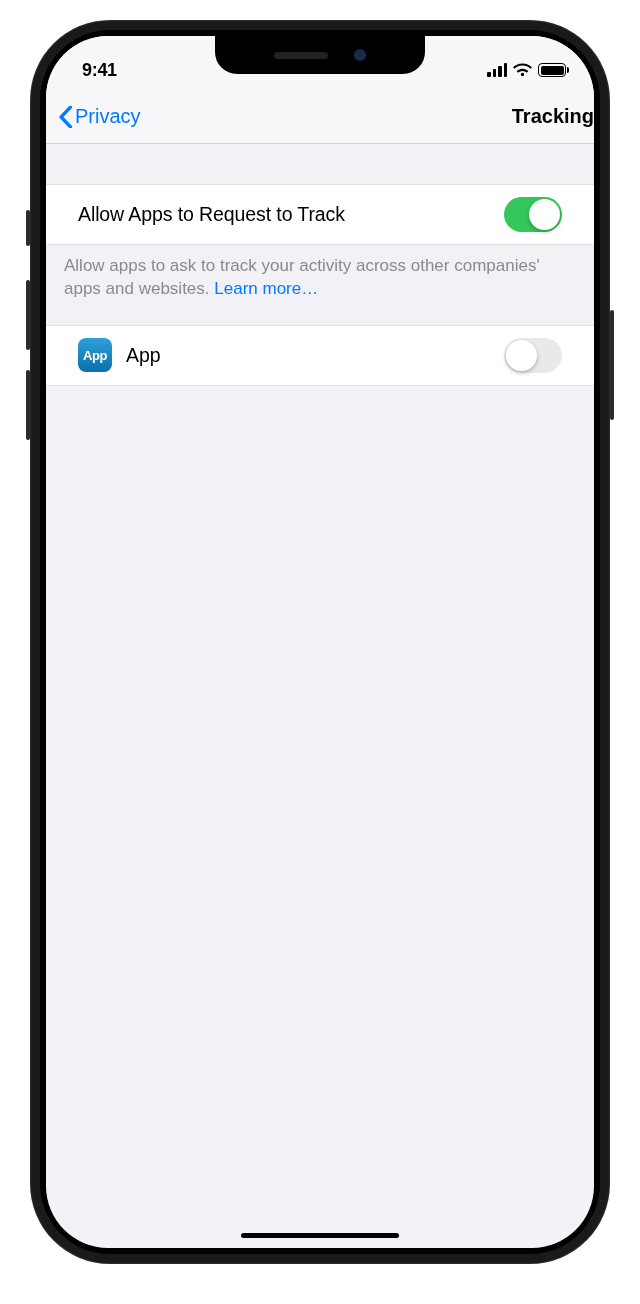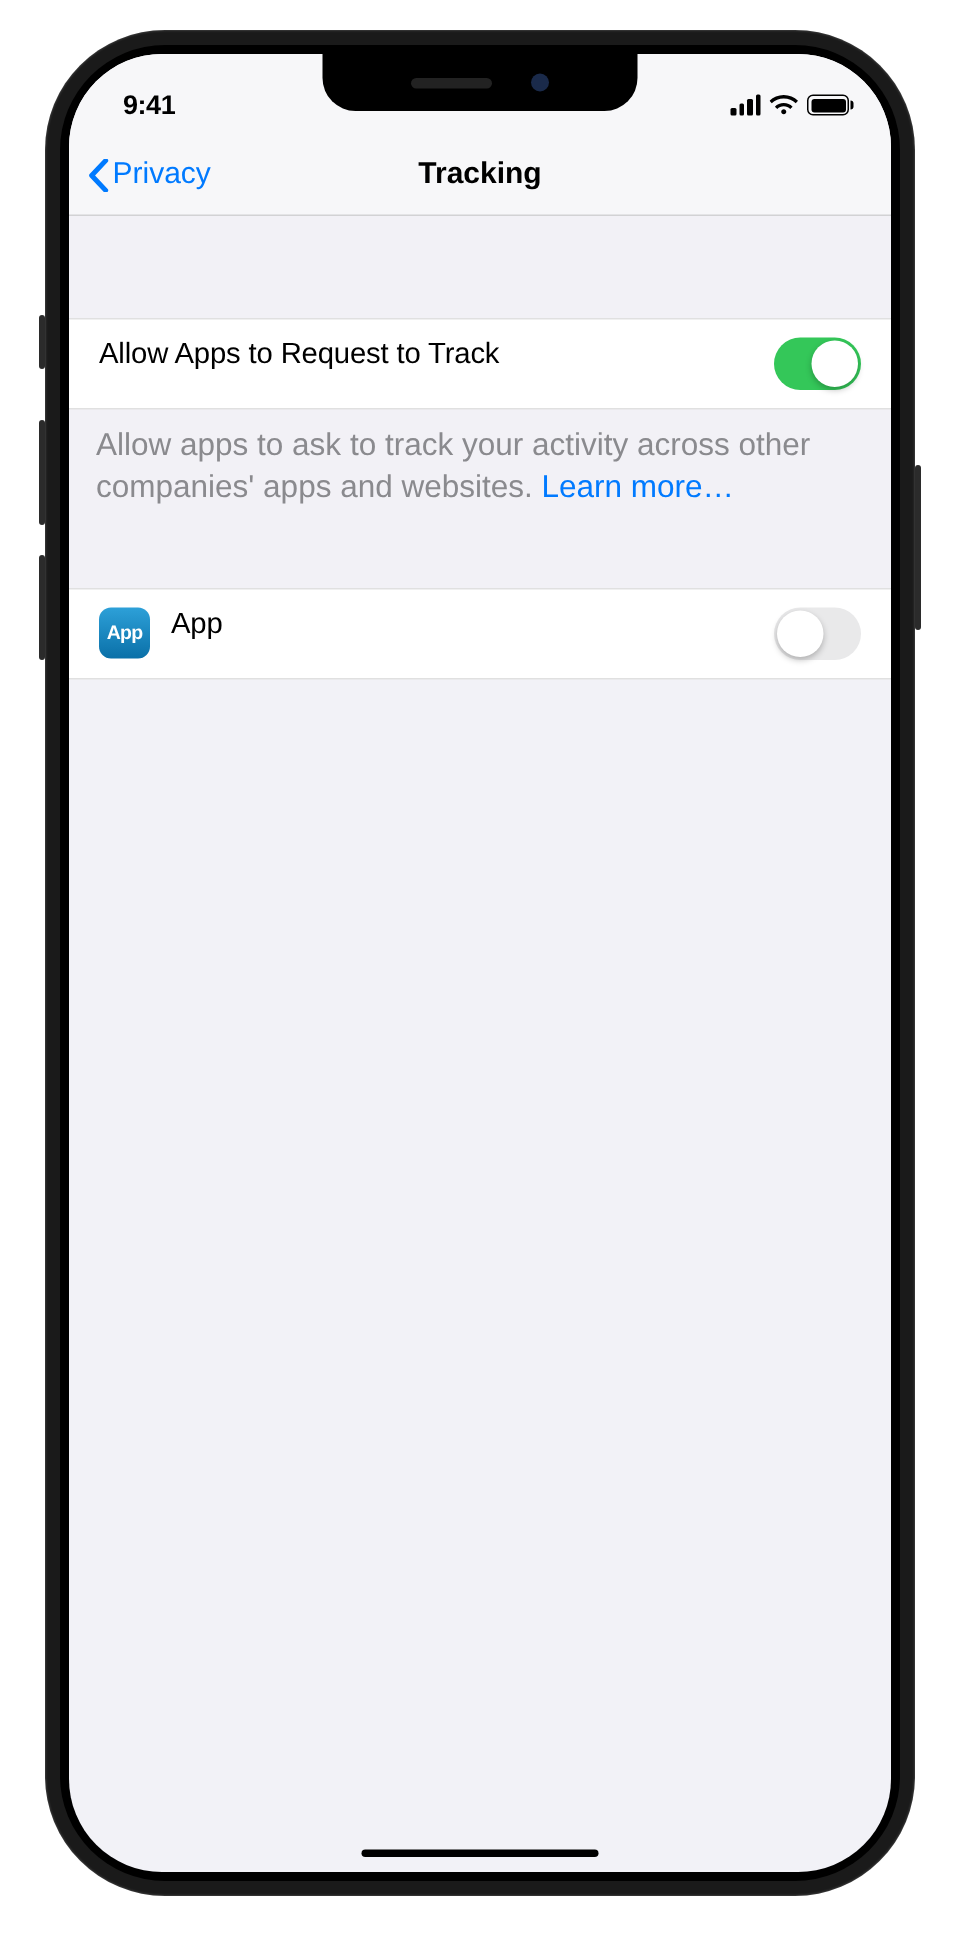--- a/index.html
+++ b/index.html
@@ -106,53 +106,53 @@
       padding: 0 12px;
     }
     .back-btn {
       display: flex; align-items: flex-end; gap: 2px;
       color: #007aff; font-size: 20px;
       cursor: pointer;
     }
     .nav-title {
       position: absolute;
       left: 0; right: 0;
-      text-align: center;
+      text-align: right;
       font-size: 20px;
       font-weight: 600;
       pointer-events: none;
     }
     .content { background: #f2f1f6; }
     .group-spacer { height: 40px; }
     .row {
       background: #fff;
       min-height: 52px;
-      padding: 12px 20px;
-      display: flex;
+      padding: 12px 32px;
+      display: flex;
+      align-items: center;
       border-top: 0.5px solid rgba(0,0,0,0.12);
       border-bottom: 0.5px solid rgba(0,0,0,0.12);
-      margin-top: 28px;
     }
     .row-label { flex: 1; font-size: 19.5px; letter-spacing: -0.1px; }
     .toggle {
       width: 58px; height: 35px; border-radius: 20px;
       position: relative; cursor: pointer;
     }
     .toggle-knob {
       position: absolute; width: 31px; height: 31px; border-radius: 50%;
       background: #fff; top: 2px;
       box-shadow: 0 2px 4px rgba(0,0,0,0.25);
     }
     .toggle.on { background: #34c759; }
     .toggle.on .toggle-knob { right: 2px; }
     .toggle.off { background: #e9e9ea; }
     .toggle.off .toggle-knob { left: 2px; }
     .footer-text {
       padding: 10px 18px 24px 18px;
-      font-size: 21px;
+      font-size: 17px;
       color: #8a8a8e;
       line-height: 1.35;
     }
     .footer-text .link { color: #007aff; }
     .app-icon {
       width: 34px; height: 34px; border-radius: 8px;
       background: linear-gradient(180deg, #2da0d8, #0a70a8);
       display: flex; align-items: center; justify-content: center;
       margin-right: 14px;
     }

